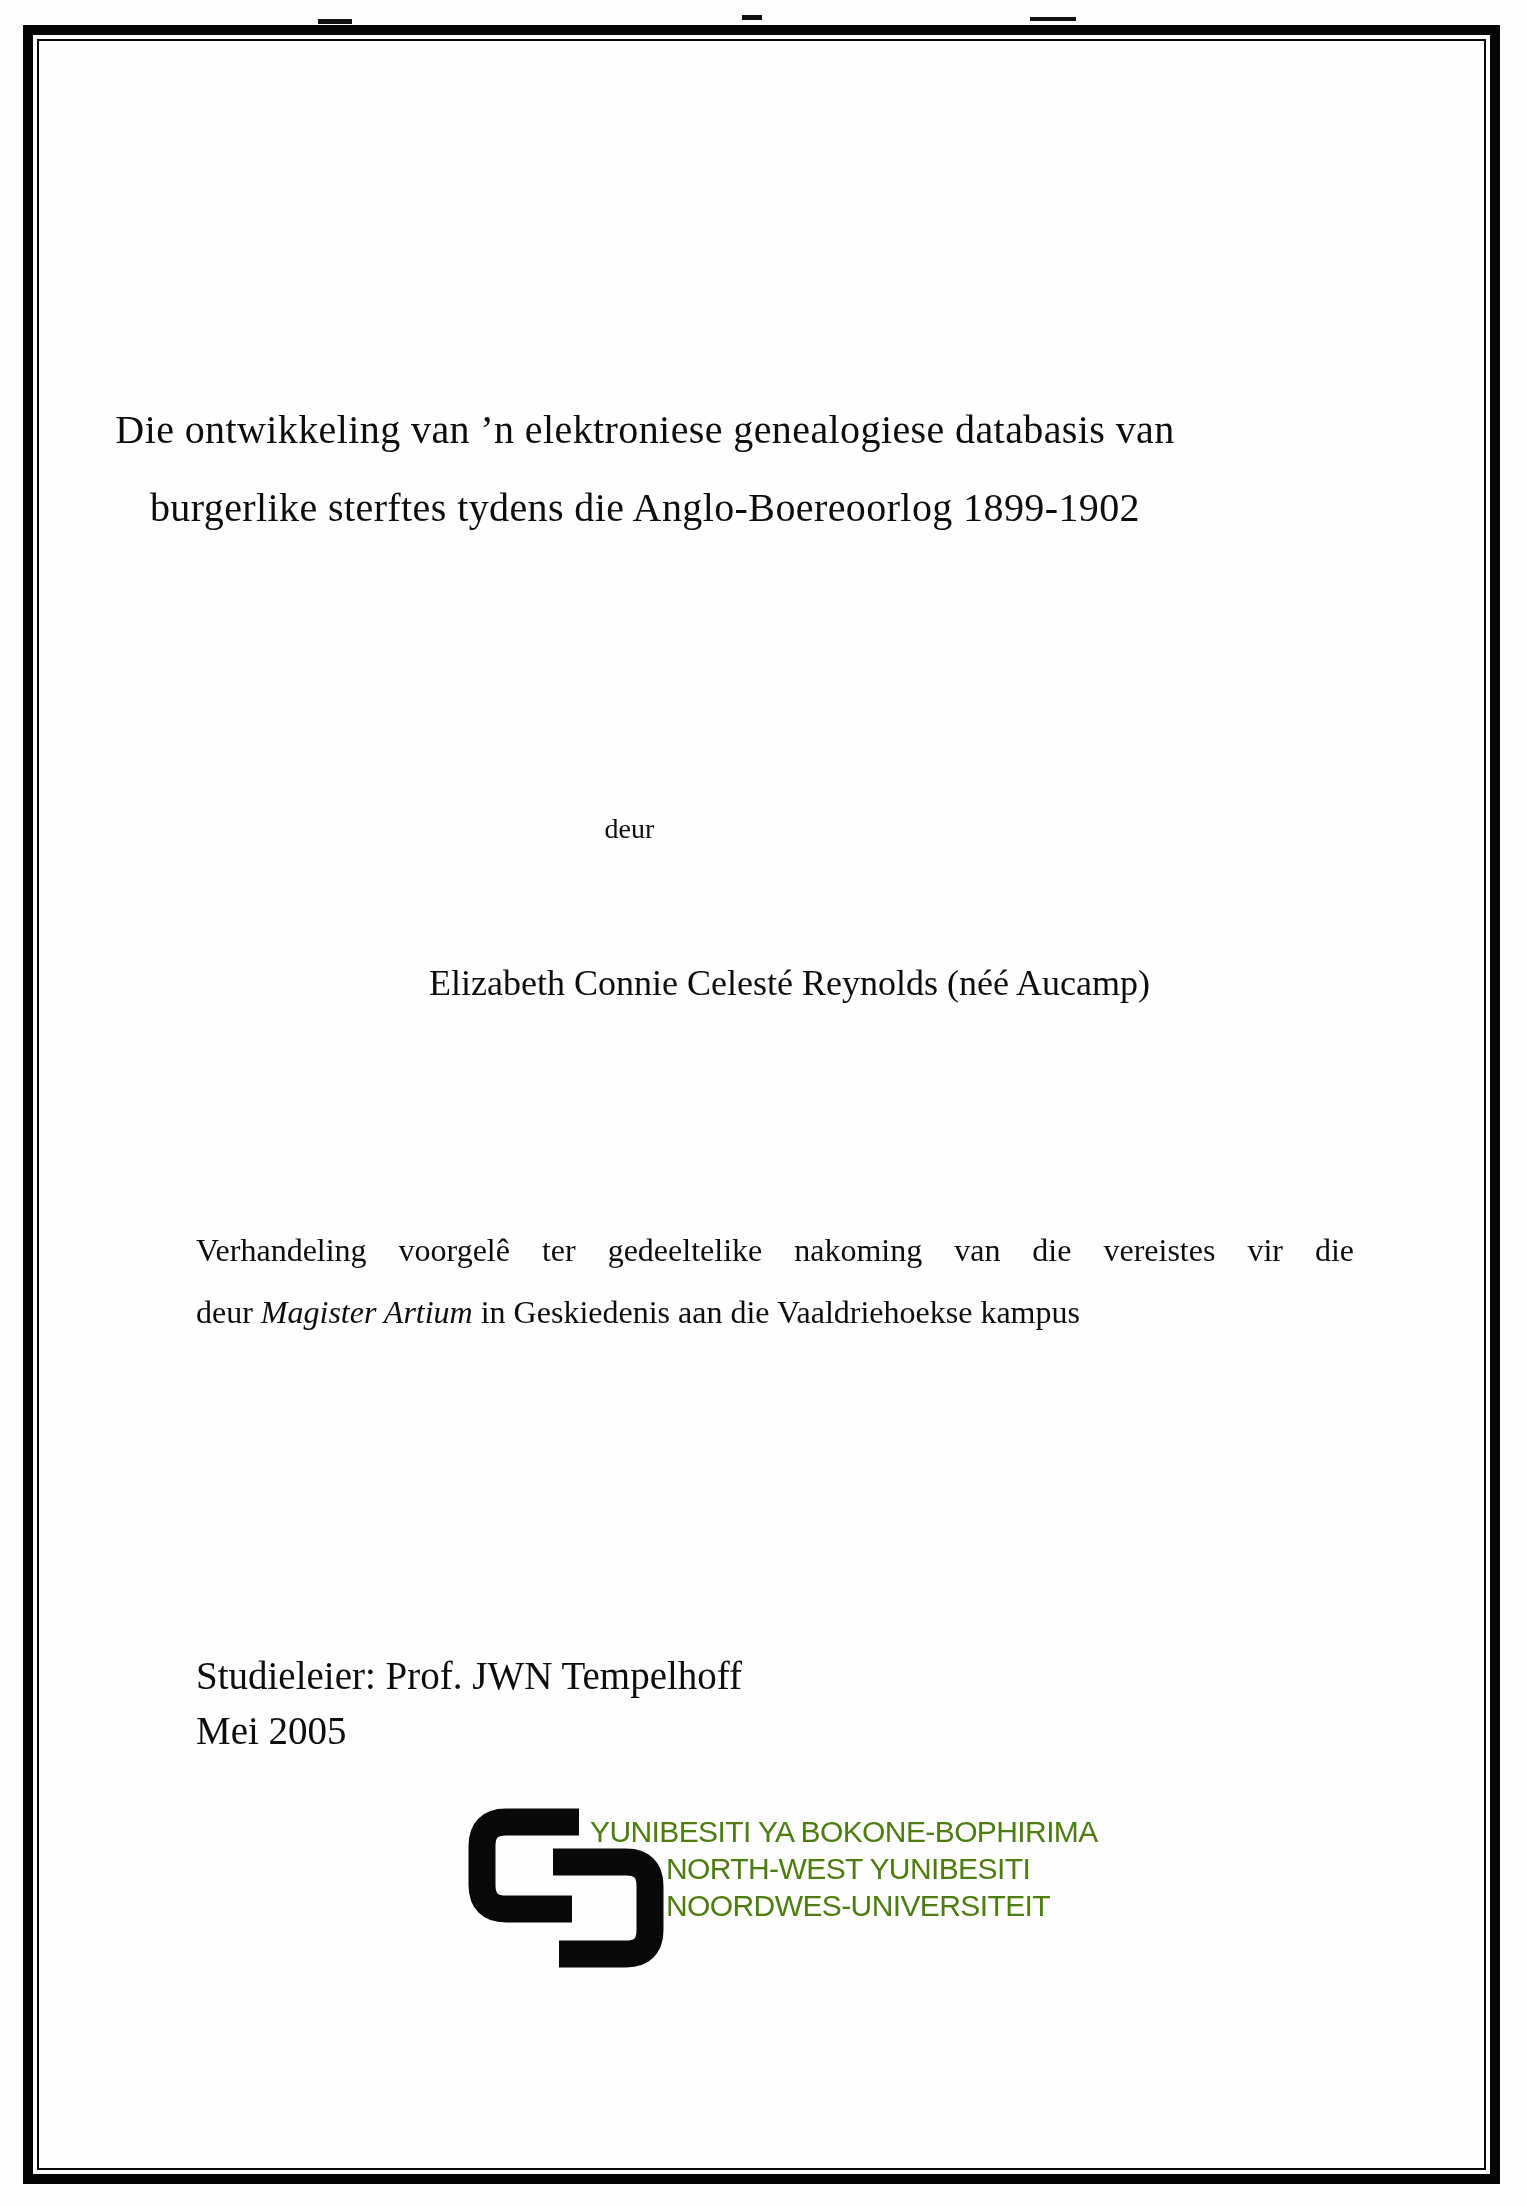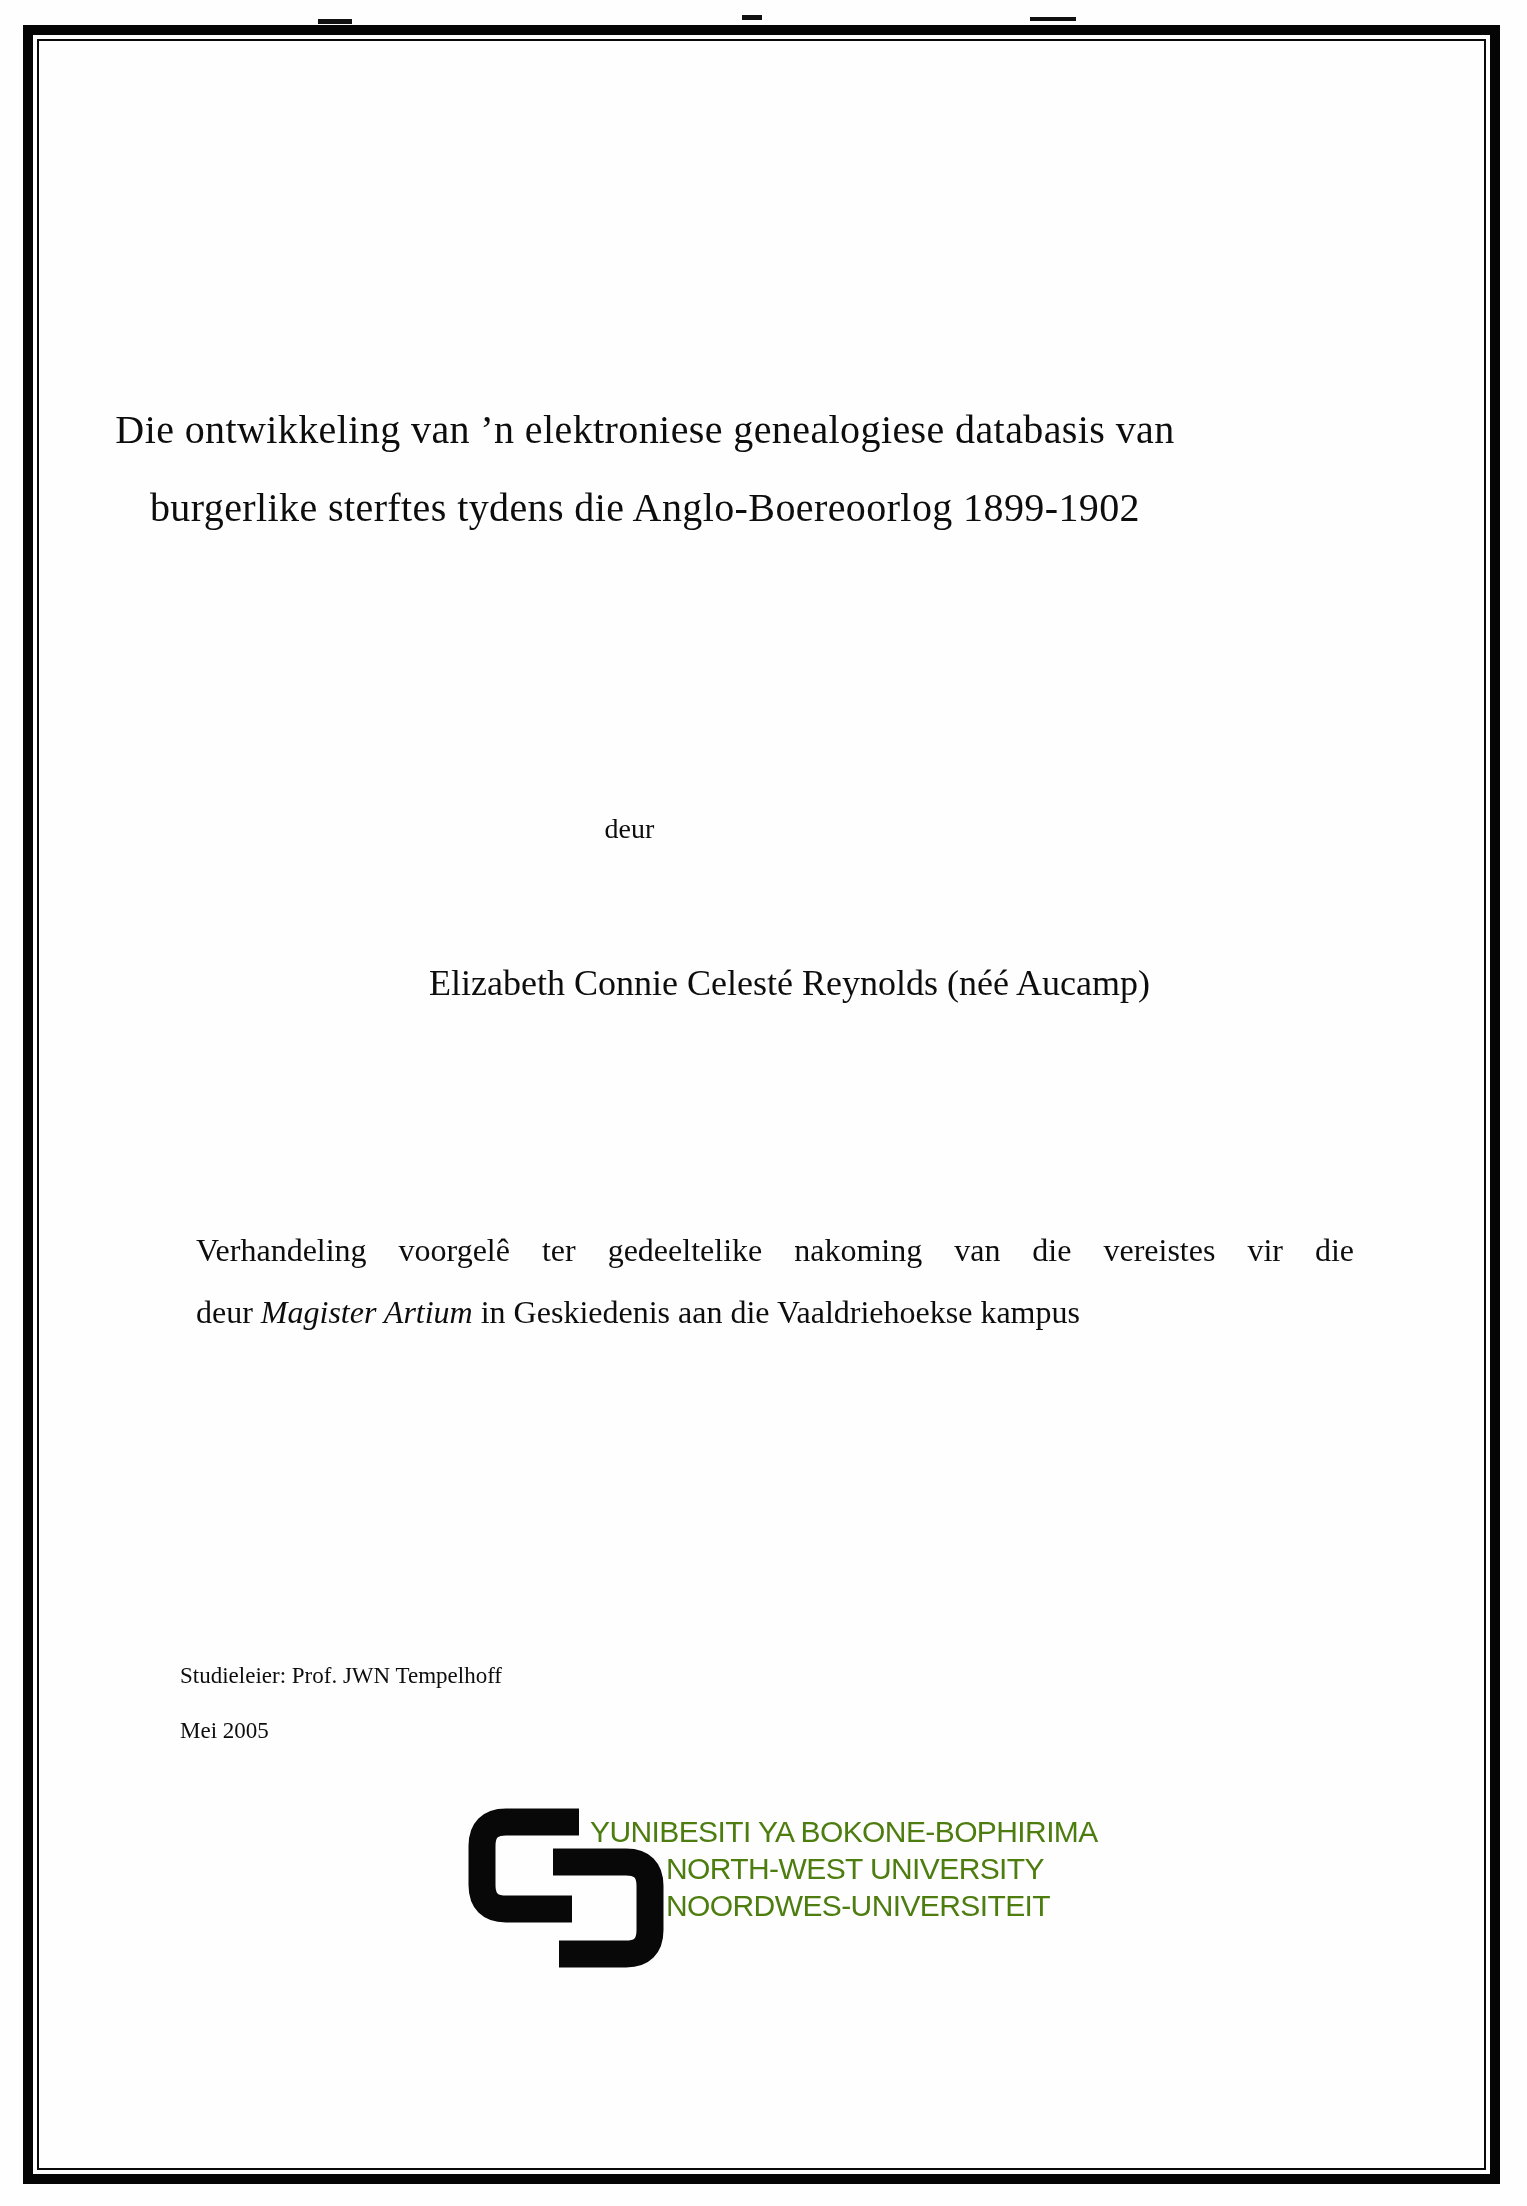--- a/index.html
+++ b/index.html
@@ -73,22 +73,22 @@
   }
   .statement .line-justify {
     text-align: justify;
     text-align-last: justify;
     text-justify: inter-word;
   }
   .statement .italic { font-style: italic; }
 
   .supervisor-block {
     position: absolute;
-    left: 180px; top: 1648px;
-    font-size: 23px;
+    left: 196px; top: 1648px;
+    font-size: 39px;
     line-height: 55px;
   }
 
   
   .logo-mark {
     position: absolute;
     left: 468px; top: 1806px;
     width: 196px; height: 164px;
   }
   .logo-text {
@@ -136,17 +136,17 @@
   <svg class="logo-mark" viewBox="0 0 196 164" aria-hidden="true">
 
     <path d="M 111 16 L 38 16 Q 14 16 14 40 L 14 79 Q 14 103 38 103 L 104 103" fill="none" stroke="#080808" stroke-width="27"></path>
 
     <path d="M 85 56 L 158 56 Q 182 56 182 80 L 182 124 Q 182 148 158 148 L 91 148" fill="none" stroke="#fefefe" stroke-width="37"></path>
     <path d="M 85 56 L 158 56 Q 182 56 182 80 L 182 124 Q 182 148 158 148 L 91 148" fill="none" stroke="#080808" stroke-width="27"></path>
   </svg>
 
   <div class="logo-text">
     <div>YUNIBESITI YA BOKONE-BOPHIRIMA</div>
-    <div class="indent">NORTH-WEST UNIVERSITY</div>
+    <div class="indent">NORTH-WEST YUNIBESITI</div>
     <div class="indent">NOORDWES-UNIVERSITEIT</div>
   </div>
 
 </div>
 
 </body></html>

